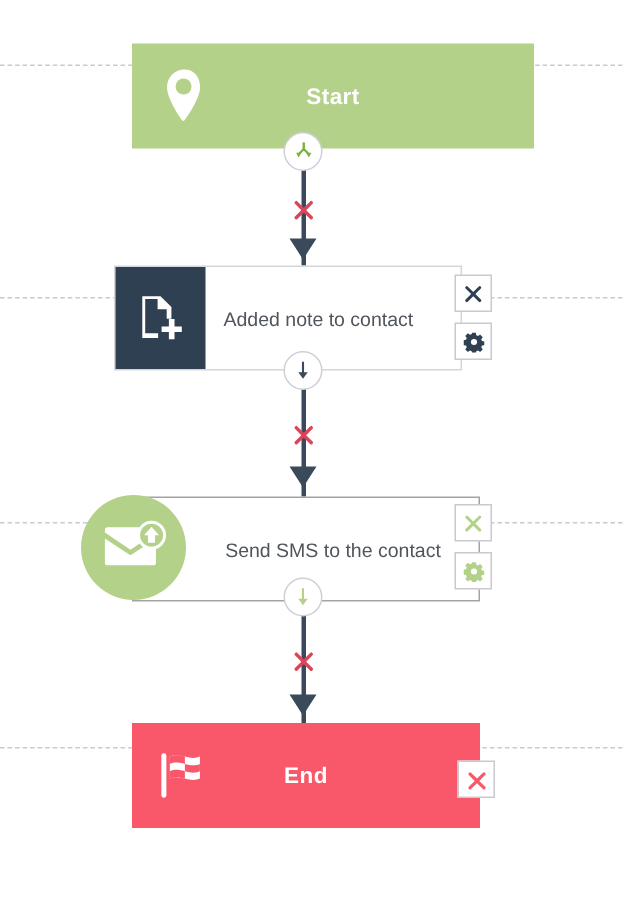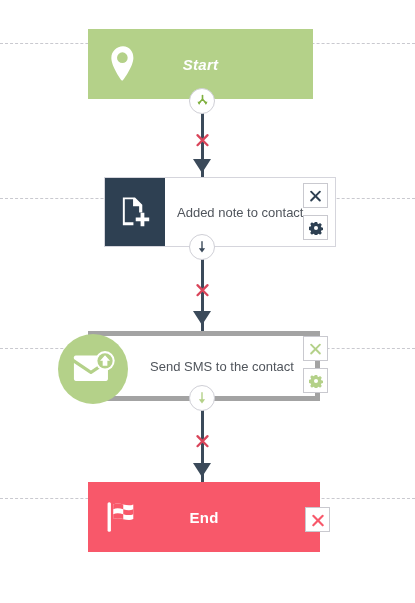--- a/index.html
+++ b/index.html
@@ -84,24 +84,23 @@
     box-sizing: border-box;
     z-index: 5;
   }
   .node-solid {
     display: flex;
     align-items: center;
   }
   .node-start {
     left: 88px;
     top: 29px;
-    width: 225px;
+    width: 268px;
     height: 70px;
     background: #b4d189;
-    font-style: italic;
   }
   .node-end {
     left: 88px;
     top: 482px;
     width: 232px;
     height: 70px;
     background: #f8586a;
   }
   .solid-label {
     flex: 1;
@@ -114,21 +113,21 @@
   .solid-icon {
     width: 70px;
     display: flex;
     align-items: center;
     justify-content: center;
   }
   .solid-icon svg { display: block; }
 
   
   .node-action {
-    left: 104px;
+    left: 76px;
     top: 177px;
     width: 232px;
     height: 70px;
     background: #ffffff;
     border: 1px solid #d5d5dc;
     display: flex;
     align-items: stretch;
   }
   .action-iconbox {
     width: 60px;
@@ -149,21 +148,21 @@
     line-height: 17px;
   }
 
   
   .node-sms {
     left: 88px;
     top: 331px;
     width: 232px;
     height: 70px;
     background: #ffffff;
-    border: 5px solid #a3a3a3;
+    border: 1px solid #a3a3a3;
   }
   .sms-round {
     position: absolute;
     left: -35px;
     top: -2px;
     width: 70px;
     height: 70px;
     border-radius: 50%;
     background: #b4d189;
     display: flex;

